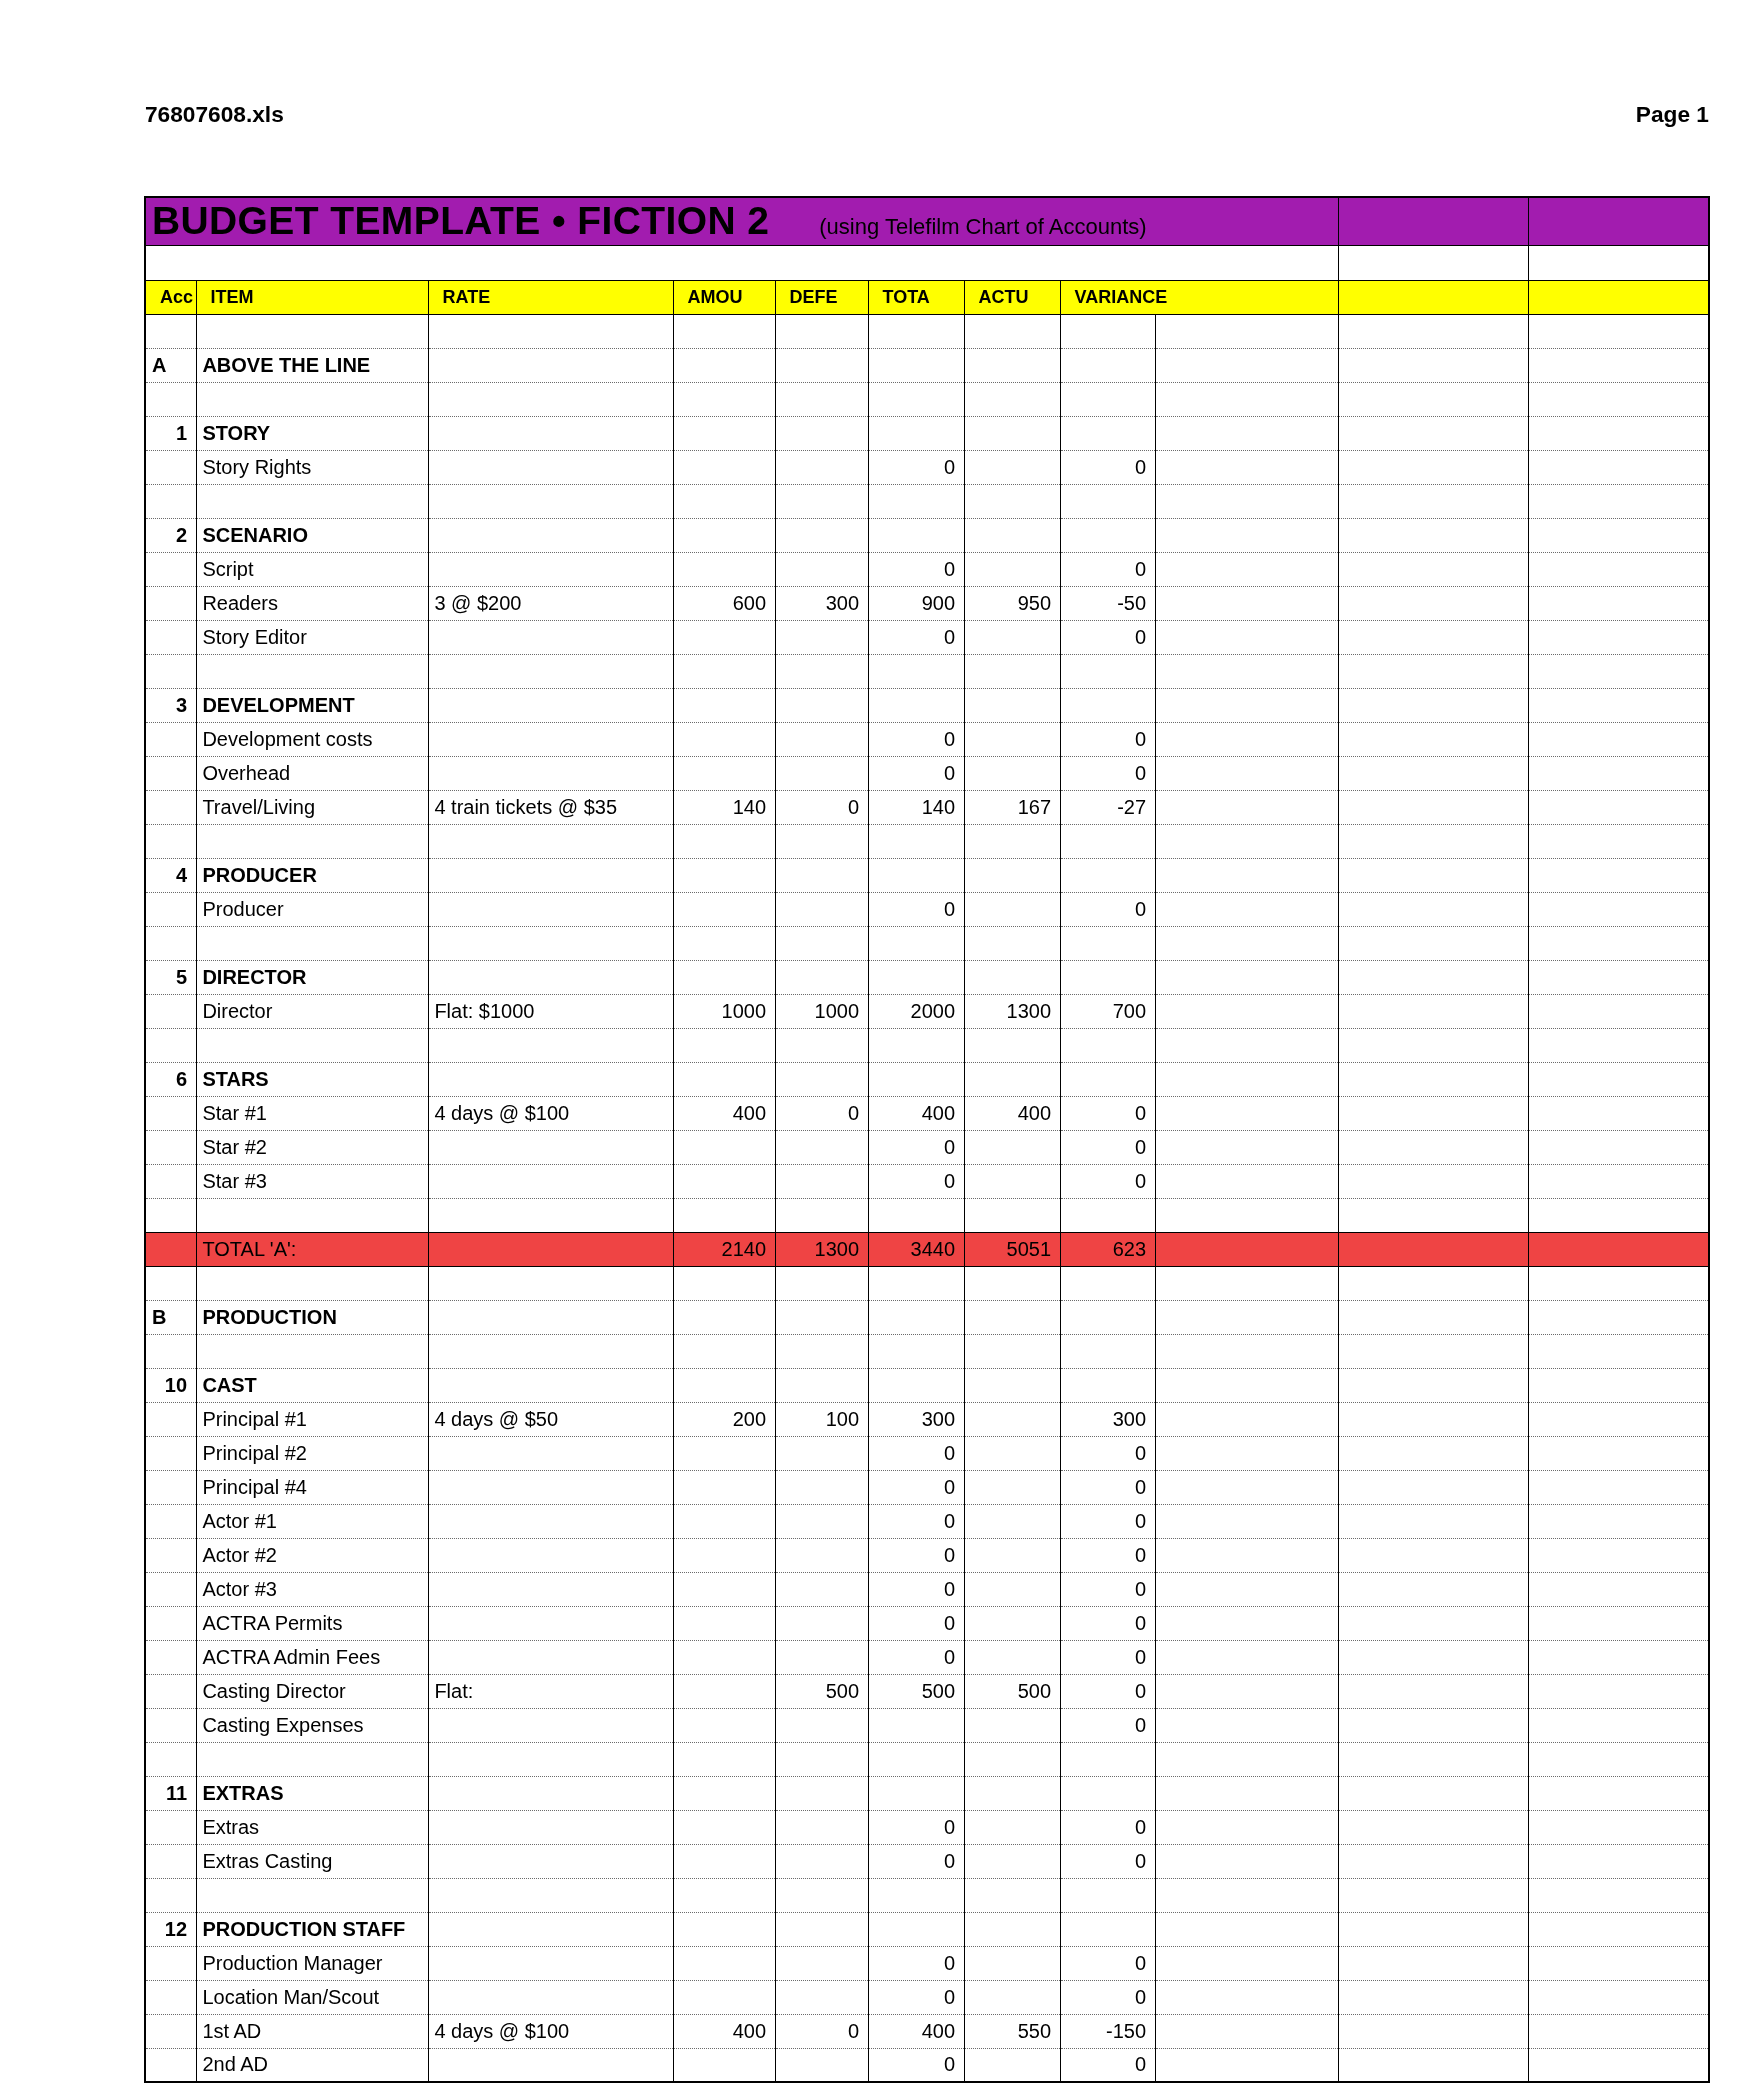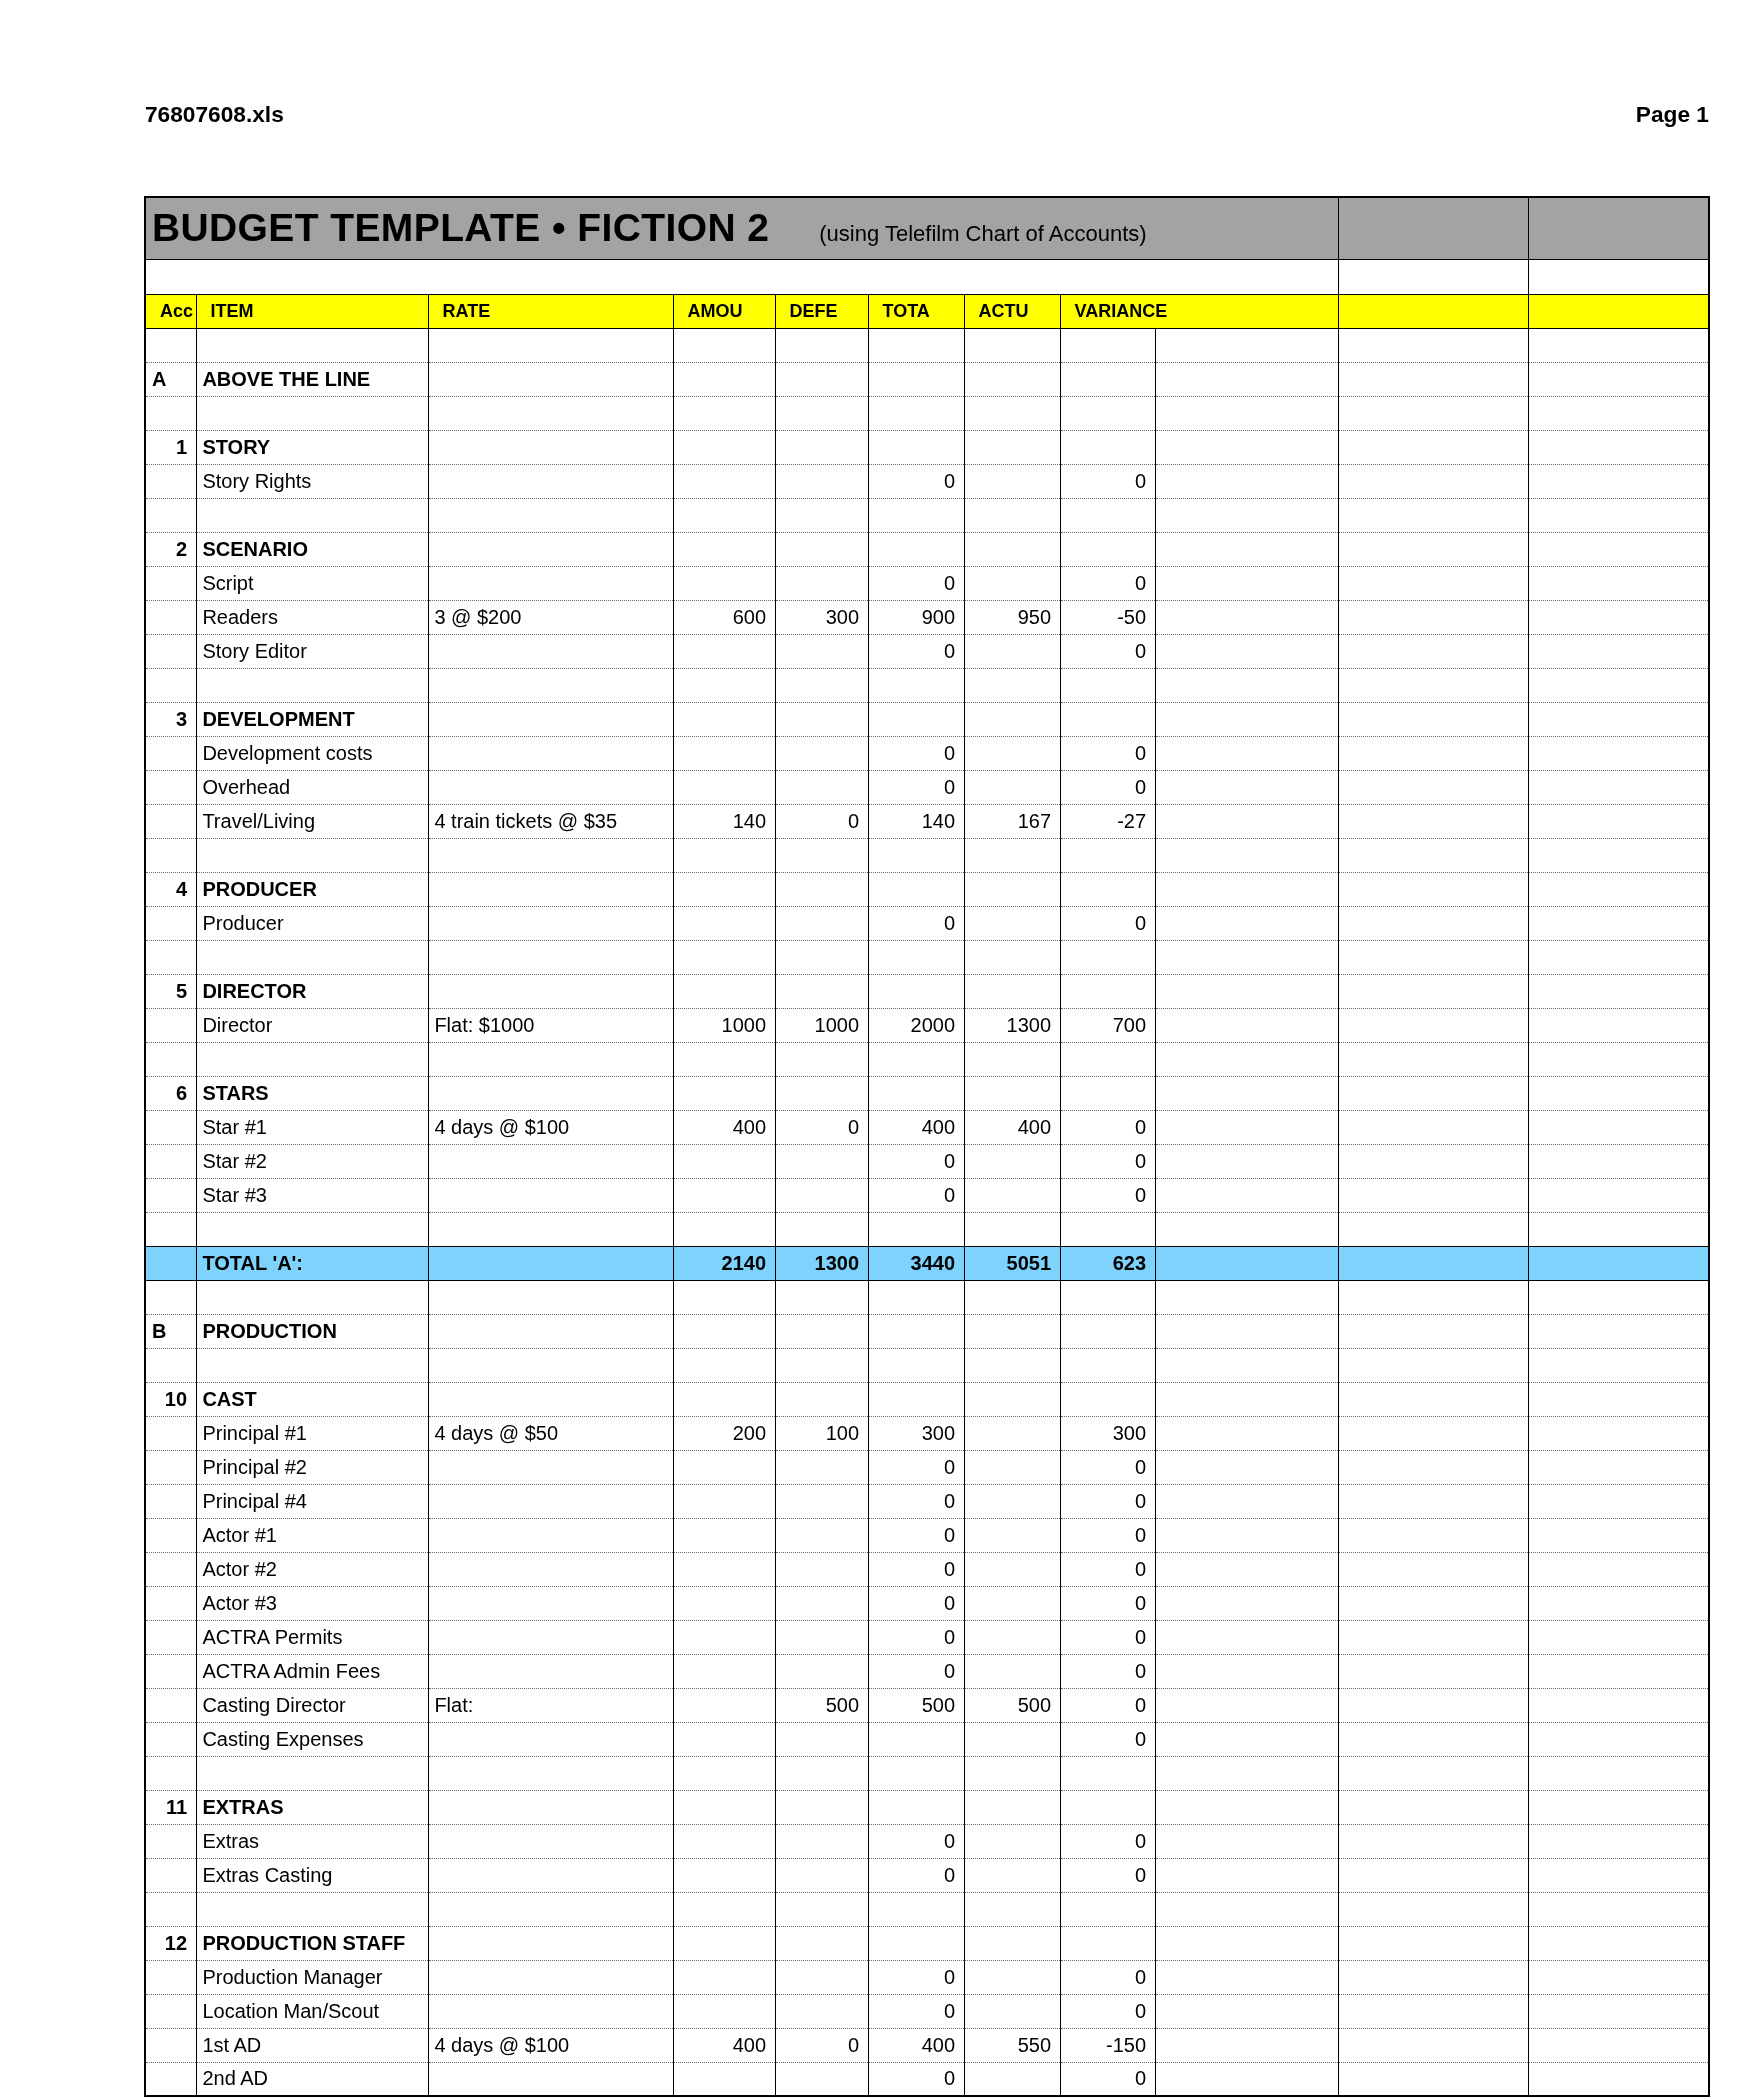--- a/index.html
+++ b/index.html
@@ -52,23 +52,23 @@
     font-size: 20px;
     padding: 0 5.9px;
     overflow: hidden;
     white-space: nowrap;
     vertical-align: middle;
   }
   .num { text-align: right; padding-right: 8.4px; }
 
   
   .title-row td {
-    background: #a3a3a3;
+    background: #a21caf;
     border: 1.7px solid #000;
-    height: 62px;
+    height: 48px;
   }
   .title-main { font-size: 39px; font-weight: bold; letter-spacing: 0.4px; }
   .title-sub  { font-size: 22px; margin-left: 50px; }
 
   
   .gap-row td { height: 35px; border-top: 1.7px solid #000; border-bottom: 1.7px solid #000; }
 
   
   .header-row td {
     background: #ffff00;
@@ -76,22 +76,22 @@
     font-size: 18px;
     border-top: 1.7px solid #000;
     border-bottom: 1.7px solid #000;
     padding-left: 14px;
     margin-top: 32px;
   }
 
   
   .r-section td { font-weight: bold; }
   .r-total td {
-    background: #7dd3fc;
-    font-weight: bold;
+    background: #ef4444;
+    font-weight: normal;
     border-top: 1.7px solid #000;
     border-bottom: 1.7px solid #000;
   }
 </style>
 </head>
 <body>
 
 <div class="page-header">76807608.xls</div>
 <div class="page-num">Page 1</div>
 

